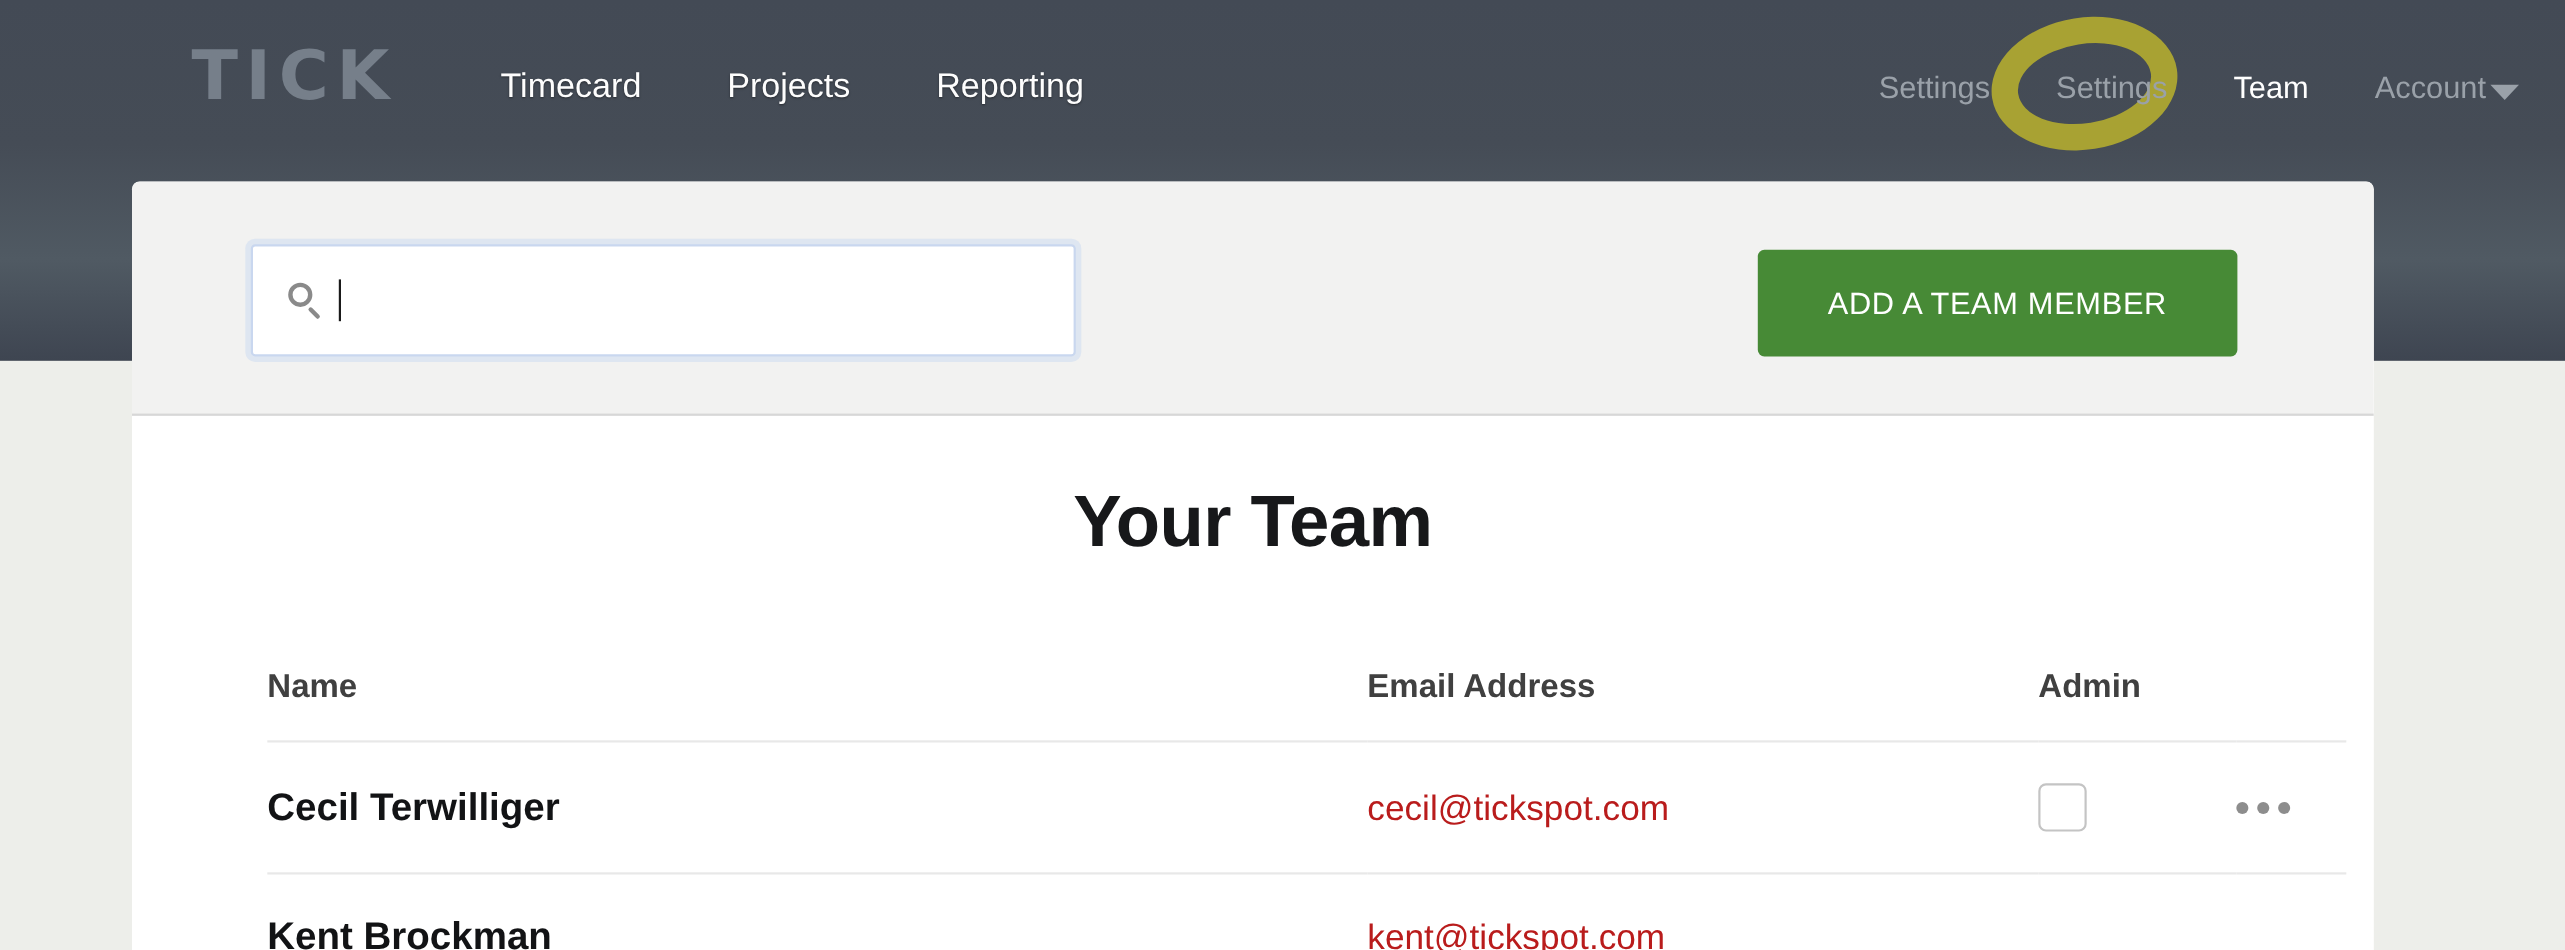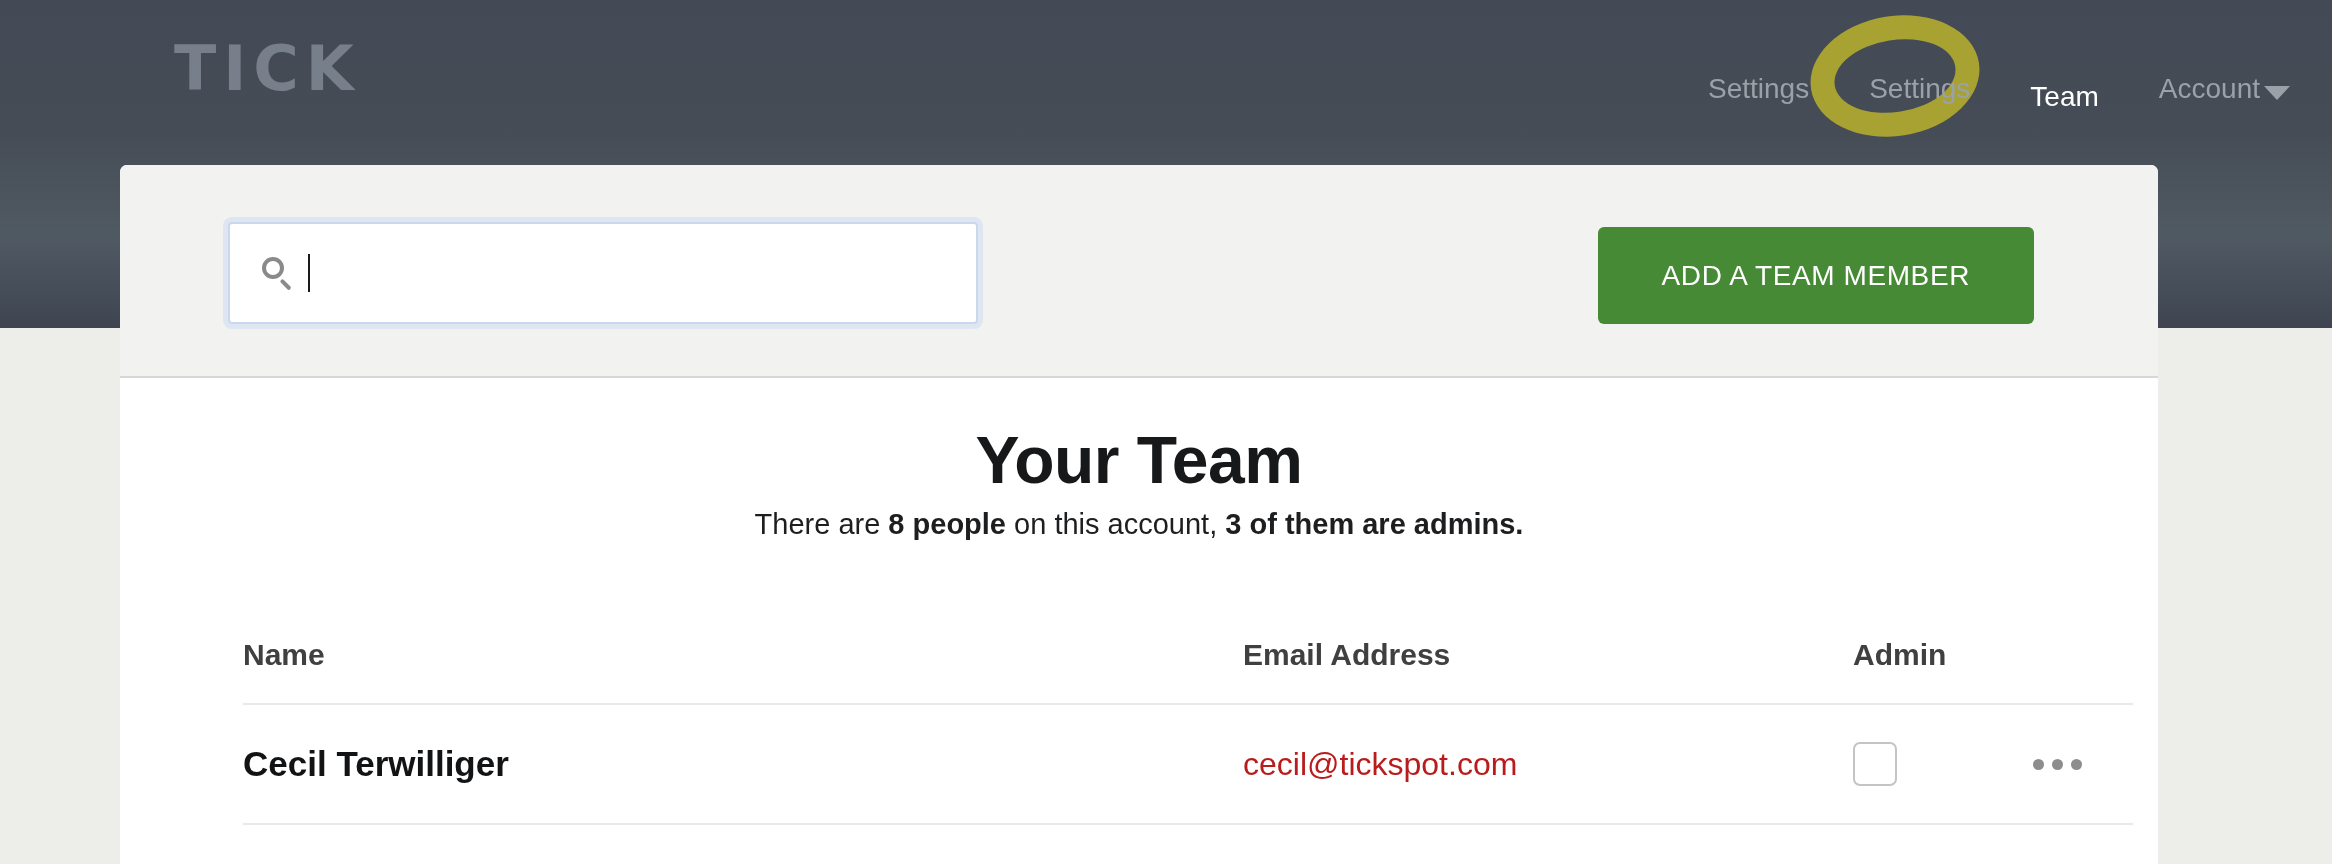--- a/index.html
+++ b/index.html
@@ -74,21 +74,20 @@
   .nav-right .nav-item {
     font-size: 28px;
     color: #9aa1a9;
     white-space: nowrap;
     cursor: pointer;
     position: relative;
     z-index: 3;
   }
   .nav-right .nav-item.active {
     color: #ffffff;
-    margin-top: 17px;
   }
 
   .caret {
     display: inline-block;
     width: 0; height: 0;
     border-left: 13px solid transparent;
     border-right: 13px solid transparent;
     border-top: 14px solid #9aa1a9;
     margin-left: 4px;
     position: relative;
@@ -206,21 +205,21 @@
   .card-body {
     position: relative;
     padding-top: 0;
   }
 
   .page-title {
     text-align: center;
     font-size: 66px;
     font-weight: bold;
     color: #17181a;
-    margin-top: 44px;
+    margin-top: 57px;
     letter-spacing: -0.5px;
   }
 
   .page-subtitle {
     text-align: center;
     font-size: 29px;
     color: #1d1e20;
     margin-top: 10px;
   }
   .page-subtitle b { font-weight: bold; }
@@ -289,20 +288,25 @@
   }
 </style>
 </head>
 <body>
 
 <div class="topbar">
   <div class="nav-row">
 
     <div class="logo">TICK</div>
 
+    <div class="nav-left">
+      <span class="nav-item">Timecard</span>
+      <span class="nav-item">Projects</span>
+      <span class="nav-item">Reporting</span>
+    </div>
 
     <div class="nav-right">
       <span class="nav-item">Settings</span>
       <span class="nav-item">Settings</span>
       <span class="nav-item active">Team</span>
       <span class="nav-item">
         <span>Account</span><span class="caret"></span>
       </span>
     </div>
 
@@ -322,23 +326,20 @@
       <span class="caret-bar"></span>
     </div>
 
     <button class="add-btn">ADD A TEAM MEMBER</button>
   </div>
 
   <div class="card-body">
 
     <div class="page-title">Your Team</div>
 
-    <div class="page-subtitle">
-      <span>There are </span><b>8 people</b><span> on this account, </span><b>3 of them are admins.</b>
-    </div>
 
     <table class="team-table">
       <colgroup>
         <col class="col-name">
           <col class="col-email">
           <col class="col-admin">
           <col class="col-menu">
       </colgroup>
       <thead>
         <tr>

